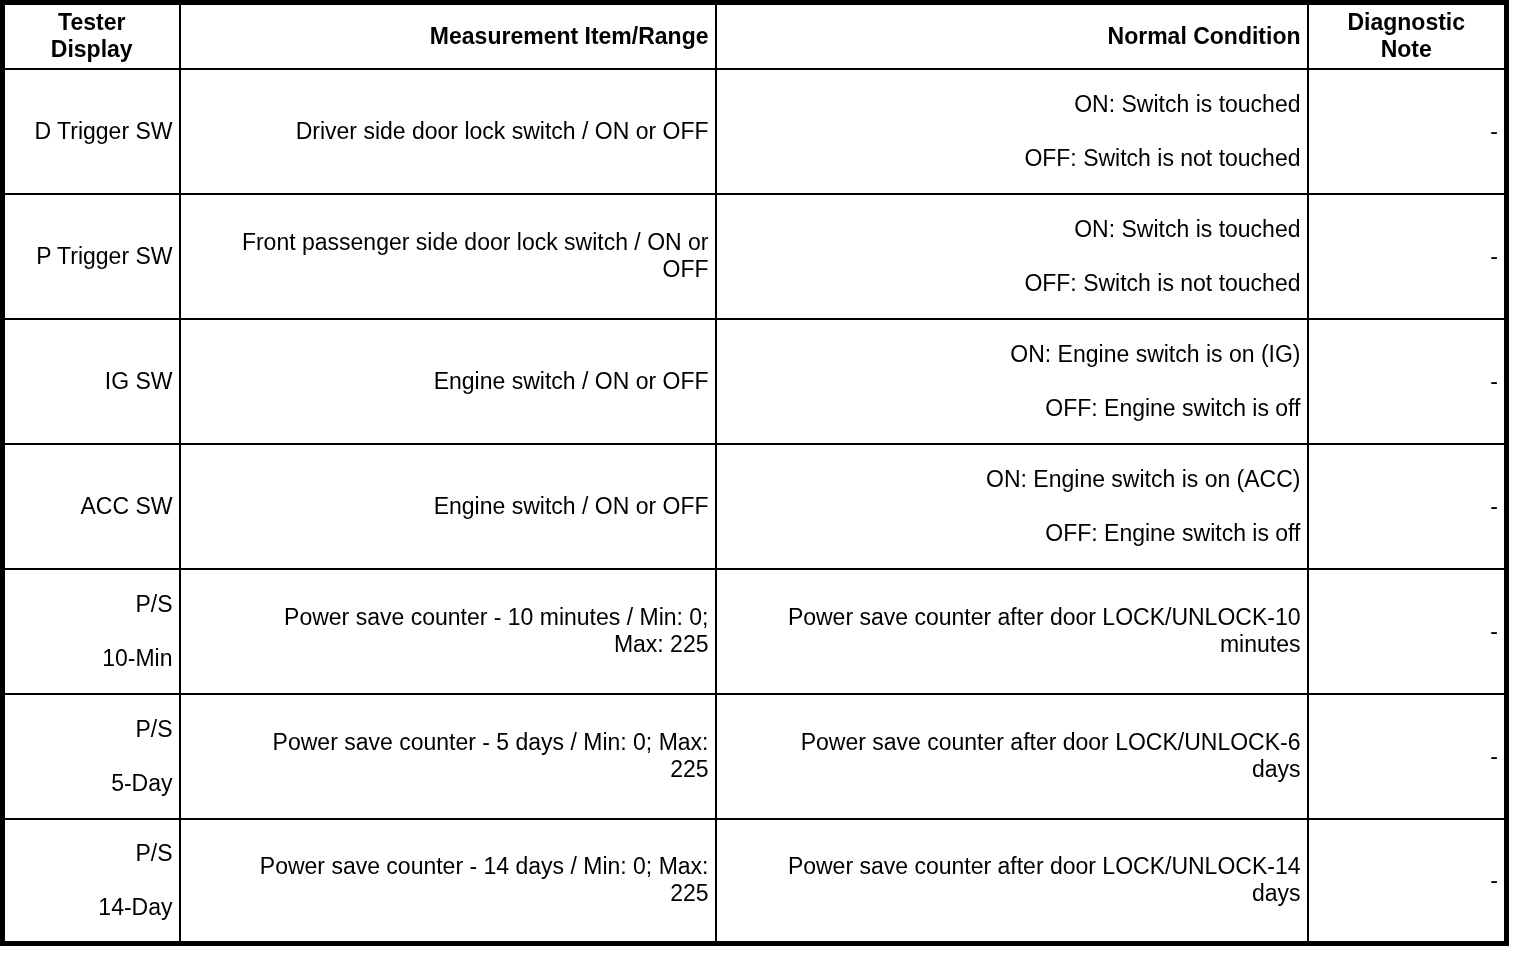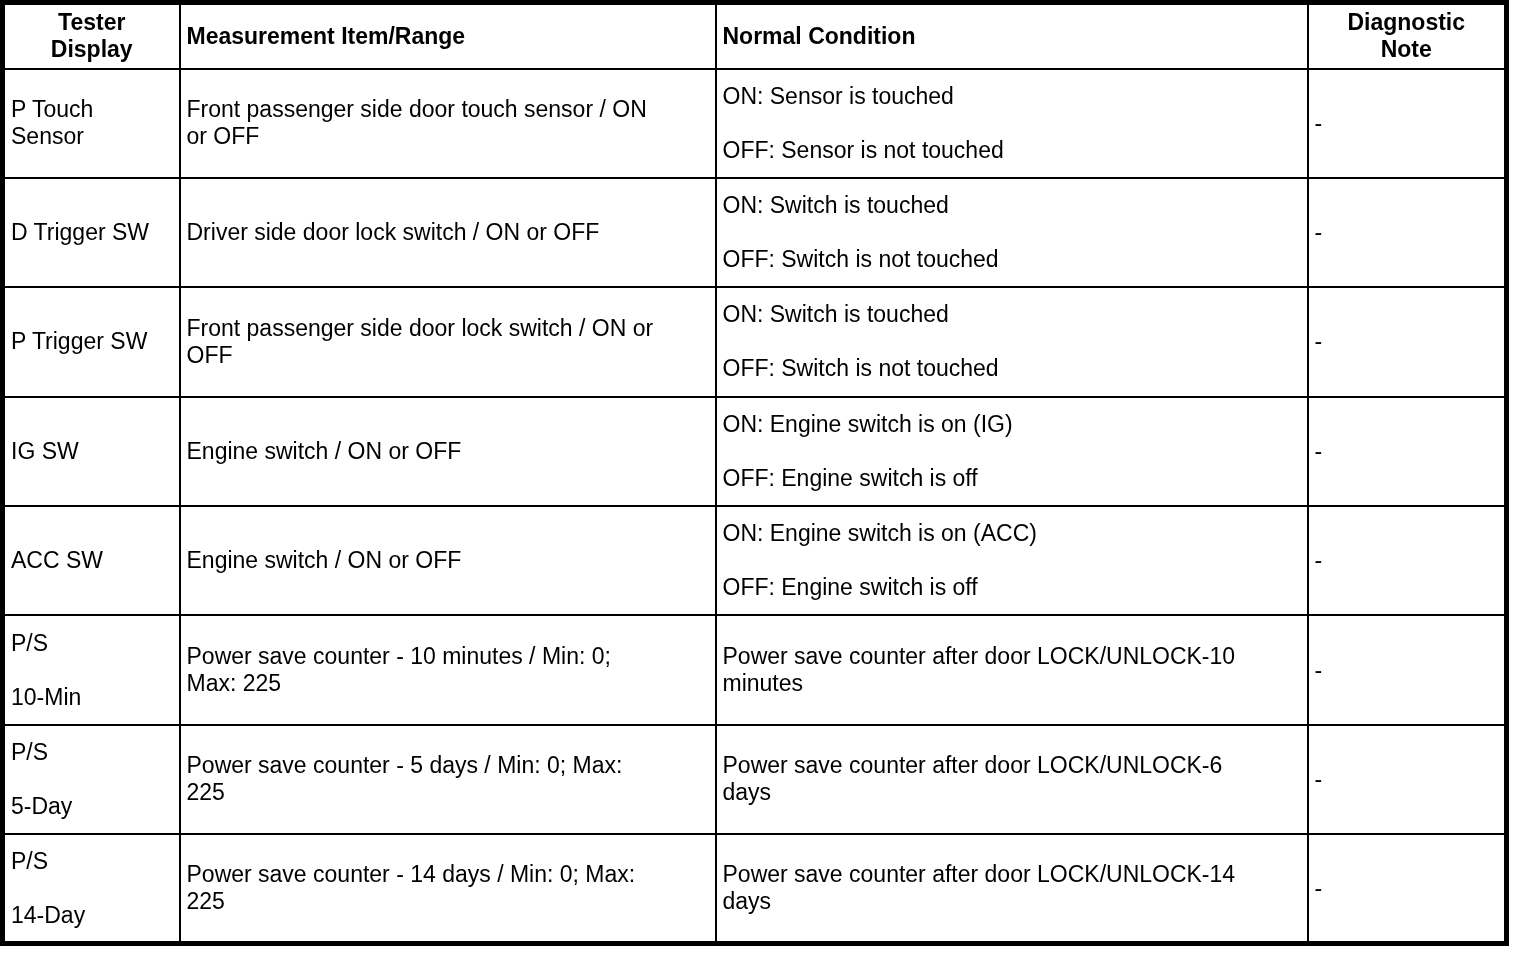--- a/index.html
+++ b/index.html
@@ -23,21 +23,21 @@
   }
   table.data-list th,
   table.data-list td {
     border: 2px solid #000000;
     padding: 2px 6px;
     font-size: 23px;
     line-height: 27px;
     vertical-align: middle;
     white-space: pre-line;
     overflow: hidden;
-    text-align: left;
+    text-align: right;
   }
   table.data-list th {
     font-weight: 700;
   }
   table.data-list .center {
     text-align: center;
   }
   thead tr { height: 66px; }
   tbody tr { height: 97px; }
 </style>
@@ -55,30 +55,20 @@
     <tr>
       <th class="center">Tester
 Display</th>
       <th>Measurement Item/Range</th>
       <th>Normal Condition</th>
       <th class="center">Diagnostic
 Note</th>
     </tr>
   </thead>
   <tbody>
-    <tr>
-      <td>P Touch
-Sensor</td>
-      <td>Front passenger side door touch sensor / ON
-or OFF</td>
-      <td>ON: Sensor is touched
-
-OFF: Sensor is not touched</td>
-      <td>-</td>
-    </tr>
     <tr>
       <td>D Trigger SW</td>
       <td>Driver side door lock switch / ON or OFF</td>
       <td>ON: Switch is touched
 
 OFF: Switch is not touched</td>
       <td>-</td>
     </tr>
     <tr>
       <td>P Trigger SW</td>

